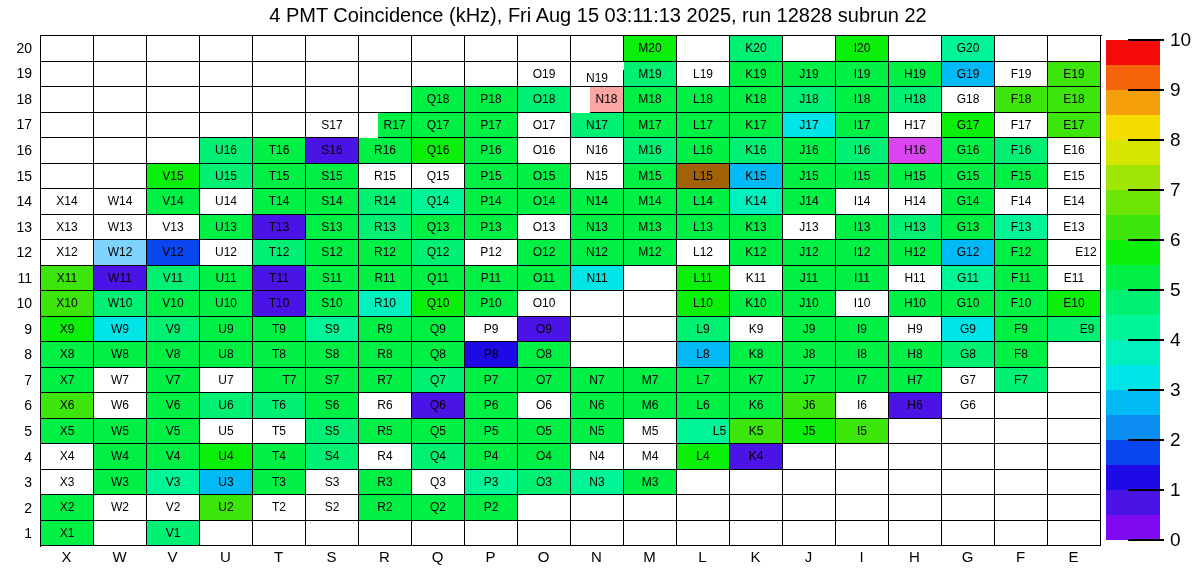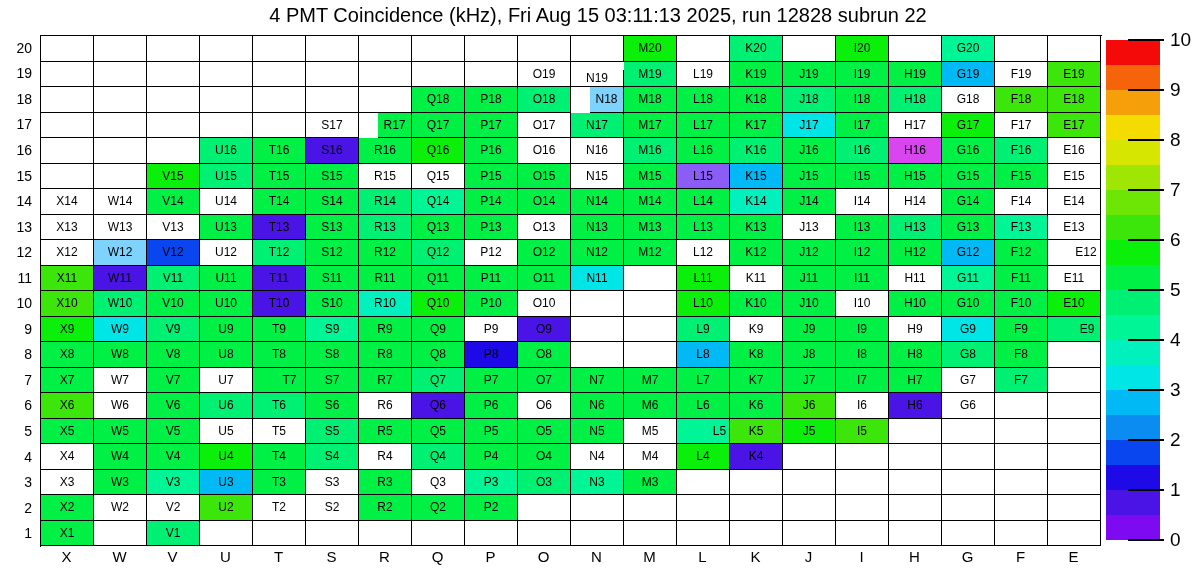--- a/index.html
+++ b/index.html
@@ -91,21 +91,21 @@
     <div class="cell" style="background: rgb(255, 255, 255);"></div>
     <div class="cell" style="background: rgb(255, 255, 255);"></div>
     <div class="cell" style="background: rgb(255, 255, 255);"></div>
     <div class="cell" style="background: rgb(255, 255, 255);"></div>
     <div class="cell" style="background: rgb(255, 255, 255);"></div>
     <div class="cell" style="background: rgb(255, 255, 255);"></div>
     <div class="cell" style="background: rgb(255, 255, 255);"></div>
     <div class="cell" style="background: rgb(0, 240, 70);">Q18</div>
     <div class="cell" style="background: rgb(0, 240, 70);">P18</div>
     <div class="cell" style="background: rgb(0, 240, 115);">O18</div>
-    <div class="cell" style="background: #7dd3fc; margin-left: 19px;">N18</div>
+    <div class="cell" style="background: #fca5a5; margin-left: 19px;">N18</div>
     <div class="cell" style="background: rgb(0, 240, 70);">M18</div>
     <div class="cell" style="background: rgb(0, 240, 70);">L18</div>
     <div class="cell" style="background: rgb(0, 240, 70);">K18</div>
     <div class="cell" style="background: rgb(0, 240, 115);">J18</div>
     <div class="cell" style="background: rgb(0, 240, 70);">I18</div>
     <div class="cell" style="background: rgb(0, 240, 115);">H18</div>
     <div class="cell" style="background: rgb(255, 255, 255);">G18</div>
     <div class="cell" style="background: rgb(60, 230, 10);">F18</div>
     <div class="cell" style="background: rgb(60, 230, 10);">E18</div>
     <div class="cell" style="background: rgb(255, 255, 255);"></div>
@@ -153,21 +153,21 @@
     <div class="cell" style="background: rgb(10, 240, 10);">V15</div>
     <div class="cell" style="background: rgb(0, 240, 115);">U15</div>
     <div class="cell" style="background: rgb(0, 240, 70);">T15</div>
     <div class="cell" style="background: rgb(0, 240, 70);">S15</div>
     <div class="cell" style="background: rgb(255, 255, 255);">R15</div>
     <div class="cell" style="background: rgb(255, 255, 255);">Q15</div>
     <div class="cell" style="background: rgb(0, 240, 70);">P15</div>
     <div class="cell" style="background: rgb(0, 240, 70);">O15</div>
     <div class="cell" style="background: rgb(255, 255, 255);">N15</div>
     <div class="cell" style="background: rgb(0, 240, 70);">M15</div>
-    <div class="cell" style="background: #8b5cf6;">L15</div>
+    <div class="cell" style="background: #a16207;">L15</div>
     <div class="cell" style="background: rgb(0, 185, 245);">K15</div>
     <div class="cell" style="background: rgb(0, 240, 70);">J15</div>
     <div class="cell" style="background: rgb(0, 240, 70);">I15</div>
     <div class="cell" style="background: rgb(0, 240, 70);">H15</div>
     <div class="cell" style="background: rgb(0, 240, 70);">G15</div>
     <div class="cell" style="background: rgb(0, 240, 70);">F15</div>
     <div class="cell" style="background: rgb(255, 255, 255);">E15</div>
     <div class="cell" style="background: rgb(255, 255, 255);">X14</div>
     <div class="cell" style="background: rgb(255, 255, 255);">W14</div>
     <div class="cell" style="background: rgb(0, 240, 70);">V14</div>

